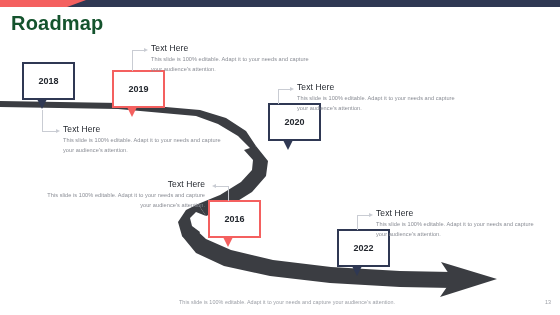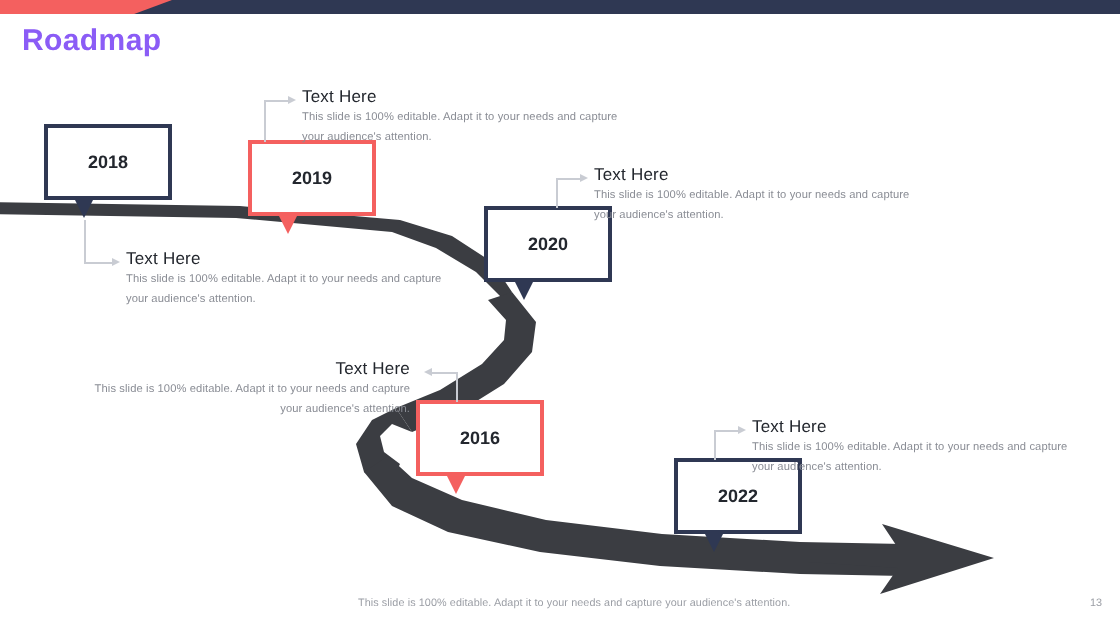--- a/index.html
+++ b/index.html
@@ -33,42 +33,42 @@
     left: 0; top: 0;
     width: 86px; height: 7px;
     background: #f4605f;
     clip-path: polygon(0 0, 100% 0, 78% 100%, 0 100%);
   }
 
   
   #page-title {
     position: absolute;
     left: 11px; top: 12px;
-    font-size: 15px;
+    font-size: 20px;
     font-weight: bold;
-    color: #8b5cf6;
+    color: #14532d;
     letter-spacing: 0.2px;
   }
 
   
   #road-svg {
     position: absolute;
     left: 0; top: 0;
     width: 560px; height: 315px;
   }
 
   
   .year-marker {
     position: absolute;
     width: 40px; height: 38px;
   }
   .year-box {
     position: absolute;
     left: 0; top: 0;
-    width: 64px; height: 38px;
+    width: 53px; height: 38px;
     box-sizing: border-box;
     border: 2px solid #2f3853;
     background: #ffffff;
     display: flex;
     align-items: center;
     justify-content: center;
     font-size: 9px;
     font-weight: bold;
     color: #23272e;
   }
@@ -179,33 +179,33 @@
   <div class="year-pin"></div>
 </div>
 <div class="connector" style="left:42px; top:110px; width:1px; height:22px; border-left-width:1px;"></div>
 <div class="connector" style="left:42px; top:131px; width:14px; height:1px; border-top-width:1px;"></div>
 <div class="conn-tip" style="left:56px; top:129px;"></div>
 <div class="callout" style="left:63px; top:124px;">
   <div class="callout-title">Text Here</div>
   <div class="callout-body">This slide is 100% editable. Adapt it to your needs and capture your audience's attention.</div>
 </div>
 
-<div class="year-marker accent" style="left:124px; top:70px;">
+<div class="year-marker accent" style="left:112px; top:70px;">
   <div class="year-box">2019</div>
   <div class="year-pin"></div>
 </div>
 <div class="connector" style="left:132px; top:50px; width:1px; height:21px; border-left-width:1px;"></div>
 <div class="connector" style="left:132px; top:50px; width:12px; height:1px; border-top-width:1px;"></div>
 <div class="conn-tip" style="left:144px; top:48px;"></div>
 <div class="callout" style="left:151px; top:43px;">
   <div class="callout-title">Text Here</div>
   <div class="callout-body">This slide is 100% editable. Adapt it to your needs and capture your audience's attention.</div>
 </div>
 
-<div class="year-marker" style="left:242px; top:103px;text-align:right;">
+<div class="year-marker" style="left:268px; top:103px;text-align:right;">
   <div class="year-box">2020</div>
   <div class="year-pin"></div>
 </div>
 <div class="connector" style="left:278px; top:89px; width:1px; height:15px; border-left-width:1px;"></div>
 <div class="connector" style="left:278px; top:89px; width:12px; height:1px; border-top-width:1px;"></div>
 <div class="conn-tip" style="left:290px; top:87px;"></div>
 <div class="callout" style="left:297px; top:82px;">
   <div class="callout-title">Text Here</div>
   <div class="callout-body">This slide is 100% editable. Adapt it to your needs and capture your audience's attention.</div>
 </div>

